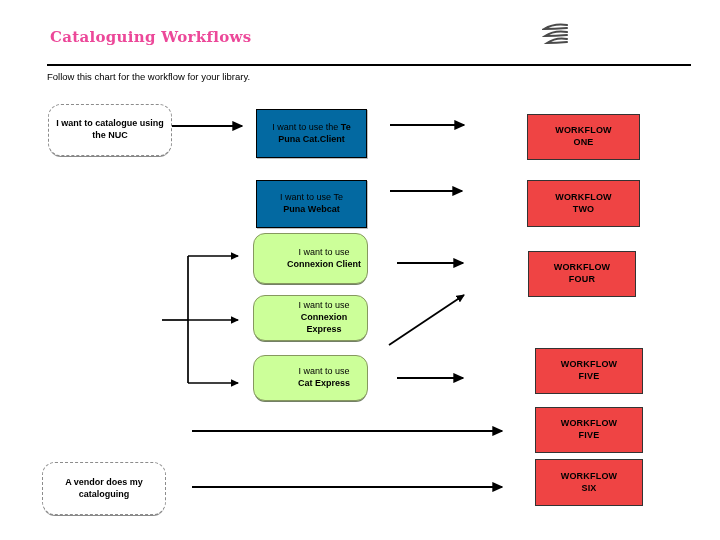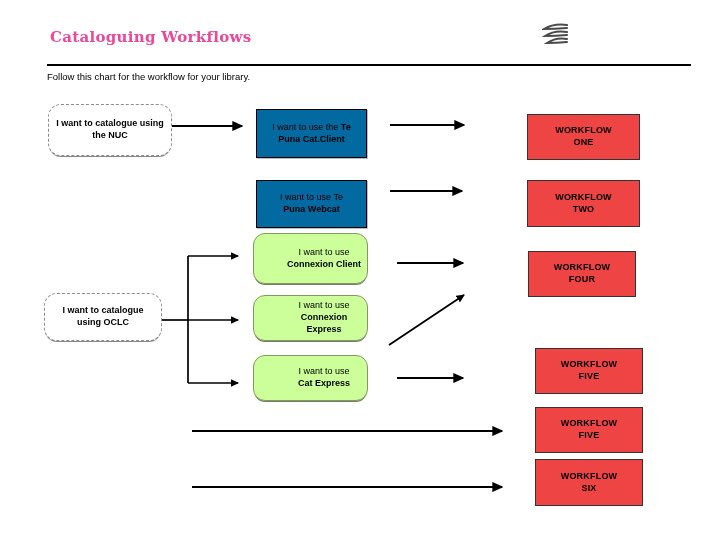--- a/index.html
+++ b/index.html
@@ -51,21 +51,21 @@
     <svg width="26" height="26" viewBox="0 0 26 26">
       <g fill="none" stroke="#4a4a4a" stroke-width="2" stroke-linecap="round">
         <path d="M25 4 Q12 2 2 8 Q12 8 25 7"></path>
         <path d="M25 11 Q12 9 3 15 Q13 15 25 14"></path>
         <path d="M25 18 Q14 16 5 22 Q14 22 25 21"></path>
       </g>
     </svg>
   </div>
 
   <div class="box src" style="left:48px;top:104px;width:124px;height:52px;">I want to catalogue using the NUC</div>
-  <div class="box src" style="left:44px;top:293px;width:118px;height:48px;">I want to catalogue using OCLC</div>
+  <div class="box src" style="left:42px;top:462px;width:124px;height:53px;">A vendor does my cataloguing</div>
 
   <div class="box tool-rect" style="left:256px;top:109px;width:111px;height:49px;">
     <div><span>I want to use the </span><span class="b">Te</span></div>
     <div class="b">Puna Cat.Client</div>
   </div>
   <div class="box tool-rect" style="left:256px;top:180px;width:111px;height:48px;">
     <div>I want to use Te</div>
     <div class="b">Puna Webcat</div>
   </div>
   <div class="box tool-round" style="left:253px;top:233px;width:115px;height:51px;">

